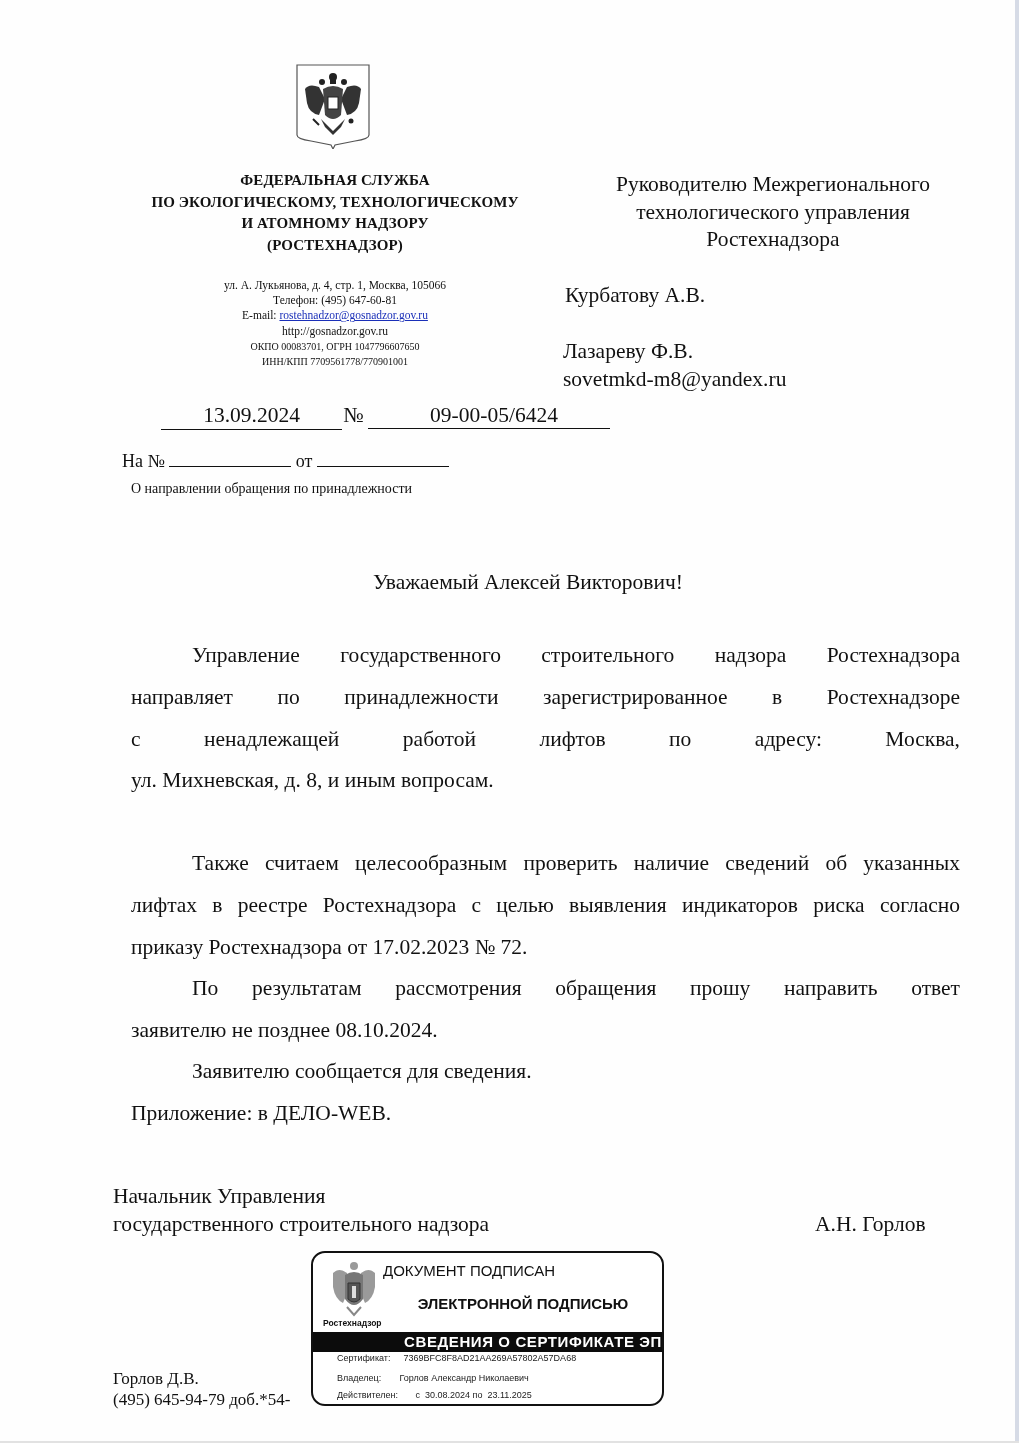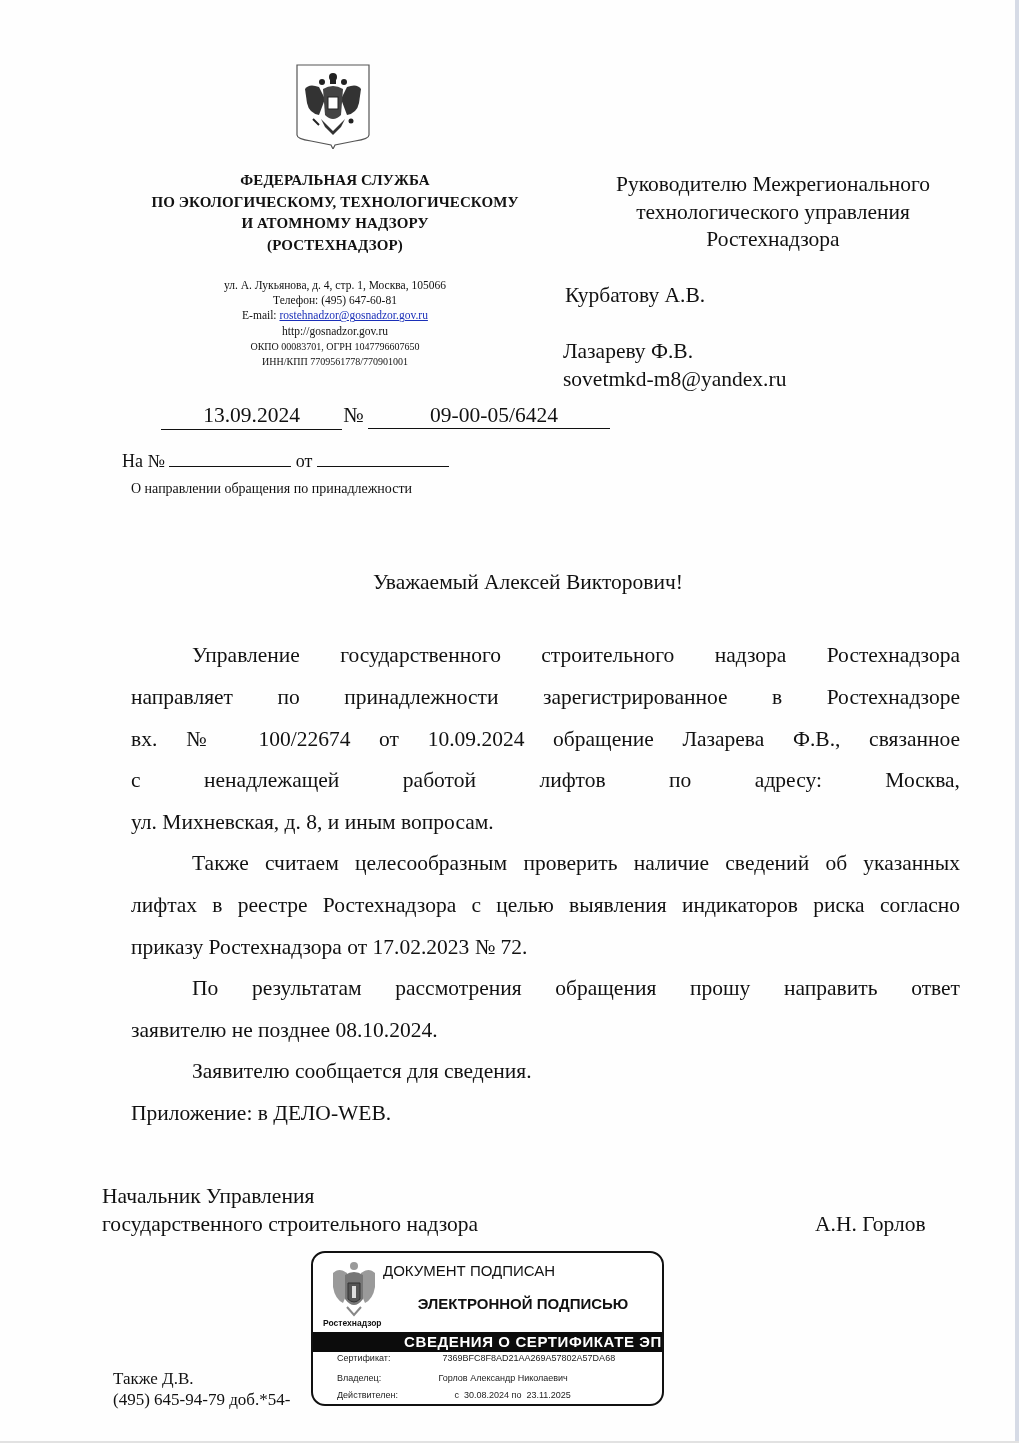--- a/index.html
+++ b/index.html
@@ -59,41 +59,41 @@
     font-size: 21.5px; line-height: 28px;
   }
   .para {
     position: absolute; left: 113px; width: 829px; font-size: 21.5px; line-height: 41.8px;
     text-align: justify; text-indent: 61px; margin: 18px;
   }
   .line { display: block; text-align: justify; text-align-last: justify; }
   .line.last { text-align-last: left; }
 
   
-  .sig-title { position: absolute; left: 102px; top: 1182px; font-size: 21.5px; line-height: 28px; }
+  .sig-title { position: absolute; left: 113px; top: 1182px; font-size: 21.5px; line-height: 28px; }
   .sig-name { position: absolute; left: 815px; top: 1210px; font-size: 21.5px; line-height: 28px; }
 
   
   .stamp {
     position: absolute; left: 311px; top: 1251px; width: 353px; height: 155px;
     border: 2.5px solid #111; border-radius: 14px; box-sizing: border-box; overflow: hidden;
     background: #fff;
     font-family: "Liberation Sans", "DejaVu Sans", sans-serif;
   }
   .stamp-logo { position: absolute; left: 16px; top: 6px; width: 50px; height: 60px; }
   .stamp-logo-label { position: absolute; left: 10px; top: 65px; font-size: 8.5px; font-weight: bold; }
   .stamp-title1 { position: absolute; left: 70px; top: 9px; width: 280px; text-align: left; font-weight: normal; font-size: 15px; }
   .stamp-title2 { position: absolute; left: 70px; top: 42px; width: 280px; text-align: center; font-weight: bold; font-size: 15px; }
   .stamp-bar {
     position: absolute; left: 0; top: 79px; width: 100%; height: 20px; background: #0c0c0c;
     color: #fff; text-align: right; font-weight: bold; font-size: 15px; line-height: 20px; letter-spacing: 0.6px;
   }
   .stamp-row { position: absolute; left: 24px; font-size: 9px; color: #222; white-space: nowrap; }
   .stamp-row .lbl { display: inline-block; }
-  .stamp-row .val { display: inline-block; margin-left: 39px; }
+  .stamp-row .val { display: inline-block; }
 
   .executor { position: absolute; left: 113px; top: 1368px; font-size: 17px; line-height: 21px; }
 </style>
 </head>
 <body>
 
 <div class="page-edge-right"></div>
 <div class="page-edge-bottom"></div>
 
 <div class="emblem">
@@ -154,21 +154,20 @@
   <span>от</span>
   <span class="ref-blank" style="width:132px;"></span>
 </div>
 <div class="subject">О направлении обращения по принадлежности</div>
 
 <div class="salutation">Уважаемый Алексей Викторович!</div>
 
 <div class="para" style="top:617px; text-indent:0;">
   <span class="line" style="padding-left:61px;">Управление государственного строительного надзора Ростехнадзора</span>
   <span class="line">направляет по принадлежности зарегистрированное в Ростехнадзоре</span>
-  <span class="line">вх. № 100/22674 от 10.09.2024 обращение Лазарева Ф.В., связанное</span>
   <span class="line">с ненадлежащей работой лифтов по адресу: Москва,</span>
   <span class="line last">ул. Михневская, д. 8, и иным вопросам.</span>
 </div>
 
 <div class="para" style="top:825px; text-indent:0;">
   <span class="line" style="padding-left:61px;">Также считаем целесообразным проверить наличие сведений об указанных</span>
   <span class="line">лифтах в реестре Ростехнадзора с целью выявления индикаторов риска согласно</span>
   <span class="line last">приказу Ростехнадзора от 17.02.2023 № 72.</span>
 </div>
 
@@ -217,15 +216,15 @@
     <span class="lbl" style="width:60px;">Владелец:</span>
     <span class="val">Горлов Александр Николаевич</span>
   </div>
   <div class="stamp-row" style="top:137px;">
     <span class="lbl" style="width:76px;">Действителен:</span>
     <span class="val" style="white-space:pre;">с  30.08.2024 по  23.11.2025</span>
   </div>
 </div>
 
 <div class="executor">
-  <div>Также Д.В.</div>
+  <div>Горлов Д.В.</div>
   <div>(495) 645-94-79 доб.*54-</div>
 </div>
 
 </body></html>

